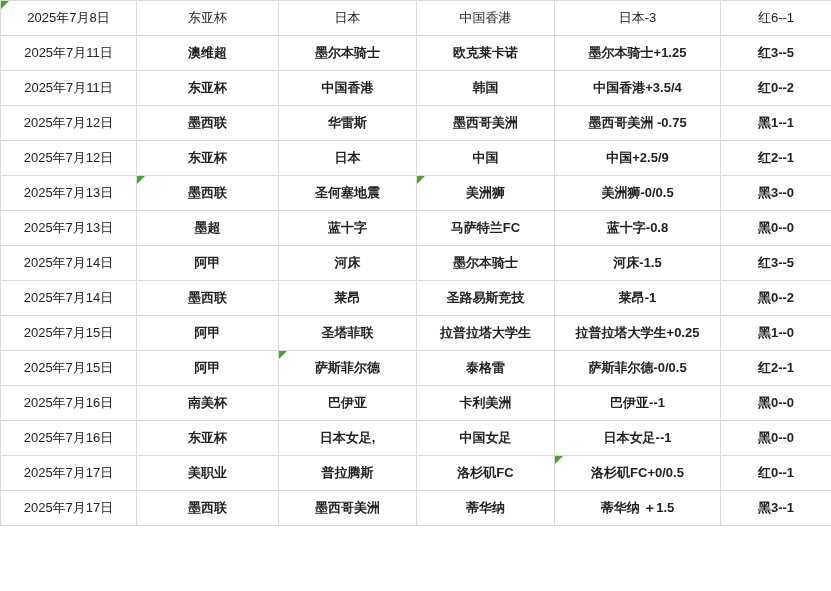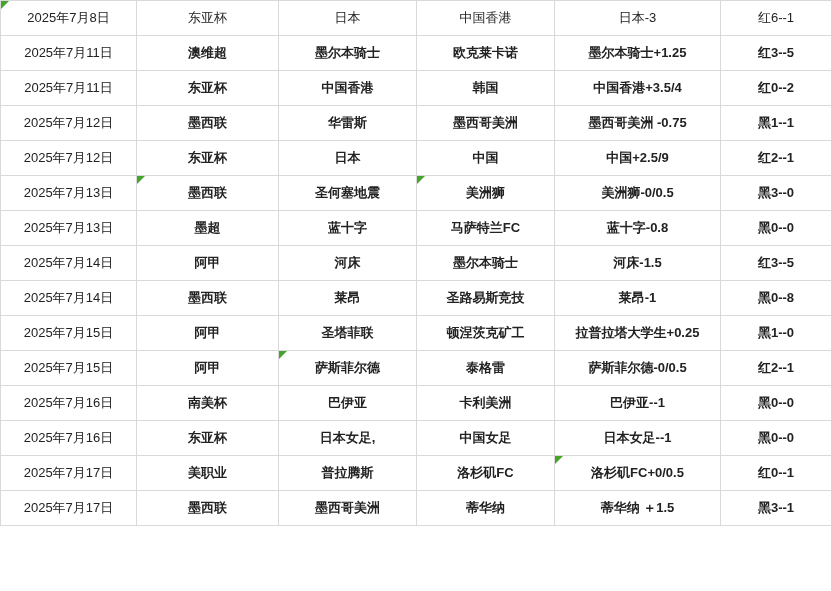--- a/index.html
+++ b/index.html
@@ -135,27 +135,27 @@
         <td class="away bold">墨尔本骑士</td>
         <td class="handicap bold">河床-1.5</td>
         <td class="result bold">红3--5</td>
       </tr>
       <tr>
         <td class="date">2025年7月14日</td>
         <td class="league bold">墨西联</td>
         <td class="home bold">莱昂</td>
         <td class="away bold">圣路易斯竞技</td>
         <td class="handicap bold">莱昂-1</td>
-        <td class="result bold">黑0--8</td>
+        <td class="result bold">黑0--2</td>
       </tr>
       <tr>
         <td class="date">2025年7月15日</td>
         <td class="league bold">阿甲</td>
         <td class="home bold">圣塔菲联</td>
-        <td class="away bold">顿涅茨克矿工</td>
+        <td class="away bold">拉普拉塔大学生</td>
         <td class="handicap bold">拉普拉塔大学生+0.25</td>
         <td class="result bold">黑1--0</td>
       </tr>
       <tr>
         <td class="date">2025年7月15日</td>
         <td class="league bold">阿甲</td>
         <td class="home bold corner-mark">萨斯菲尔德</td>
         <td class="away bold">泰格雷</td>
         <td class="handicap bold">萨斯菲尔德-0/0.5</td>
         <td class="result bold">红2--1</td>

